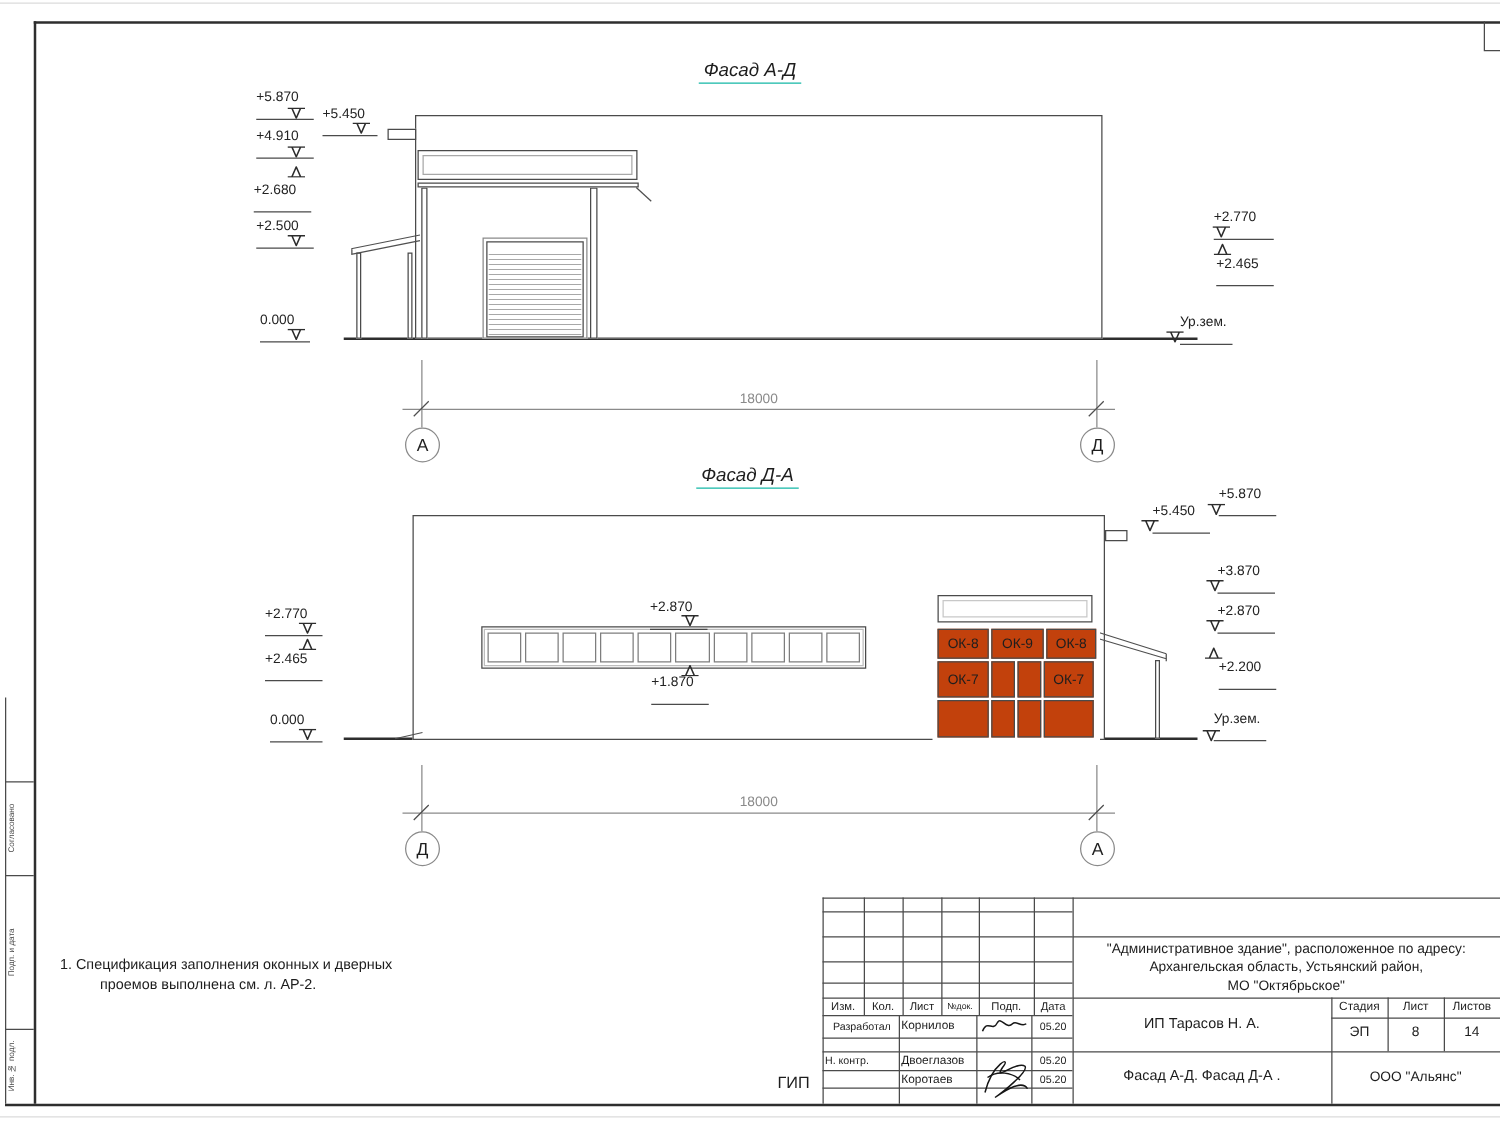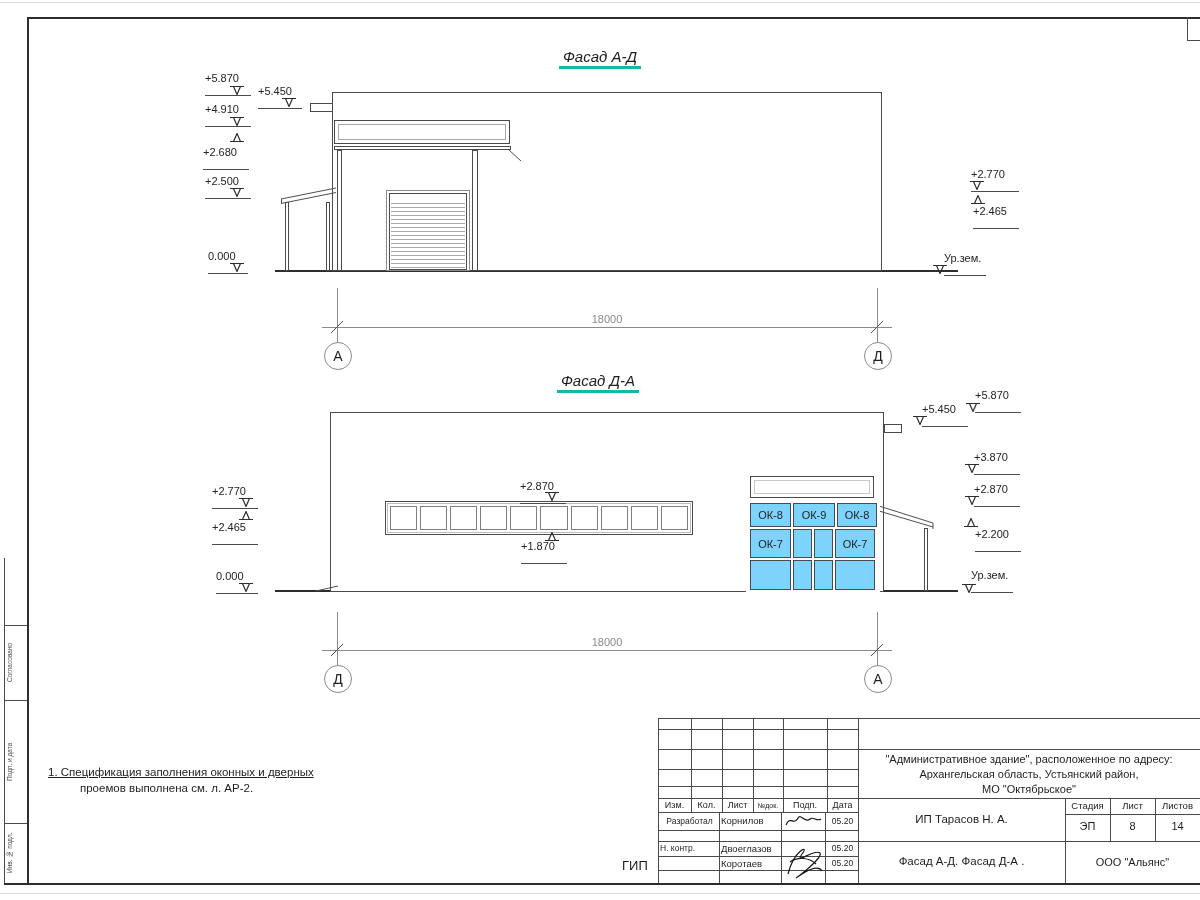--- a/index.html
+++ b/index.html
@@ -4,21 +4,21 @@
 <style>
   html,body{margin:0;padding:0;background:#fff;}
   .sheet{position:relative;width:1200px;height:900px;background:#ffffff;overflow:hidden;
          font-family:"Liberation Sans","DejaVu Sans",sans-serif;color:#2f2f2f;}
   .abs{position:absolute;}
   
   .gl{position:absolute;}
   .grect{position:absolute;background:#fff;border:1px solid #4a4a4a;box-sizing:border-box;}
   
   .ftitle{position:absolute;width:220px;text-align:center;font-size:15px;font-style:italic;color:#1d1d1d;}
-  .ftitle span{display:inline-block;border-bottom:3px solid #14b8a6;padding:0 4px 1px 4px;}
+  .ftitle span{display:inline-block;border-bottom:1px solid #14b8a6;padding:0 4px 1px 4px;}
   
   .mlabel{position:absolute;font-size:11px;color:#232323;border-bottom:1px solid #4a4a4a;
           padding-bottom:11px;text-align:left;white-space:nowrap;}
   .marrow{position:absolute;}
   .marrow path{stroke:#2d2d2d;stroke-width:1.2;fill:none;}
   
   .dimlabel{position:absolute;width:70px;text-align:center;font-size:11px;color:#8a8a8a;}
   .axis{position:absolute;width:26px;height:26px;border:1px solid #8a8a8a;border-radius:50%;
         background:#fff;text-align:center;line-height:26px;font-size:14px;color:#1e1e1e;}
   
@@ -27,21 +27,21 @@
   .ribbon{position:absolute;left:385px;top:501px;width:308px;height:34px;background:#fff;
           border:1px solid #4a4a4a;box-sizing:border-box;}
   .ribbon-inner{position:absolute;left:1px;top:1px;right:1px;bottom:1px;border:1px solid #bdbdbd;box-sizing:border-box;}
   .panes{position:absolute;left:4px;top:4px;right:4px;bottom:4px;display:flex;gap:3px;}
   .pane{flex:1;border:1px solid #7e7e7e;background:#fff;box-sizing:border-box;}
   
   .curtain{position:absolute;left:746px;top:474px;width:134px;height:118px;background:#fff;}
   .cw-sign{position:absolute;left:4px;top:2px;width:124px;height:22px;border:1px solid #4a4a4a;box-sizing:border-box;}
   .cw-sign-in{position:absolute;left:3px;top:3px;right:3px;bottom:3px;border:1px solid #c8c8c8;}
   .cwrow{position:absolute;left:4px;display:flex;gap:2px;}
-  .cwcell{border:1px solid #4a4a4a;background:#7dd3fc;box-sizing:border-box;text-align:center;
+  .cwcell{border:1px solid #4a4a4a;background:#c2410c;box-sizing:border-box;text-align:center;
           font-size:11px;color:#1e1e1e;display:flex;align-items:center;justify-content:center;}
   
   .note{position:absolute;font-size:11.5px;color:#1d1d1d;white-space:nowrap;}
   
   .tb{position:absolute;text-align:center;color:#1d1d1d;}
   
   .vtext{position:absolute;writing-mode:vertical-rl;transform:rotate(180deg);
          font-size:6.5px;color:#4a4a4a;text-align:center;white-space:nowrap;}
   svg.layer{position:absolute;left:0;top:0;}
   svg.layer path{stroke:#4f4f4f;stroke-width:1;fill:none;}
@@ -282,21 +282,21 @@
     </div>
 
   <div class="dimlabel" style="left:572px;top:313px;">18000</div>
   <div class="axis" style="left:324px;top:342px;">А</div>
   <div class="axis" style="left:864px;top:342px;">Д</div>
 
   <div class="dimlabel" style="left:572px;top:636px;">18000</div>
   <div class="axis" style="left:324px;top:665px;">Д</div>
   <div class="axis" style="left:864px;top:665px;">А</div>
 
-  <div class="note" style="left:48px;top:766px;text-decoration:underline;">1. Спецификация заполнения оконных и дверных</div>
+  <div class="note" style="left:48px;top:766px;">1. Спецификация заполнения оконных и дверных</div>
   <div class="note" style="left:80px;top:782px;">проемов выполнена см. л. АР-2.</div>
 
   <div class="vtext" style="left:6px;top:627px;height:71px;">Согласовано</div>
   <div class="vtext" style="left:6px;top:702px;height:119px;">Подп. и дата</div>
   <div class="vtext" style="left:6px;top:825px;height:56px;">Инв. № подл.</div>
 
   <div class="tb" style="left:858px;top:753px;width:342px;font-size:11px;">"Административное здание", расположенное по адресу:</div>
   <div class="tb" style="left:858px;top:768px;width:342px;font-size:11px;">Архангельская область, Устьянский район,</div>
   <div class="tb" style="left:858px;top:783px;width:342px;font-size:11px;">МО "Октябрьское"</div>
 

